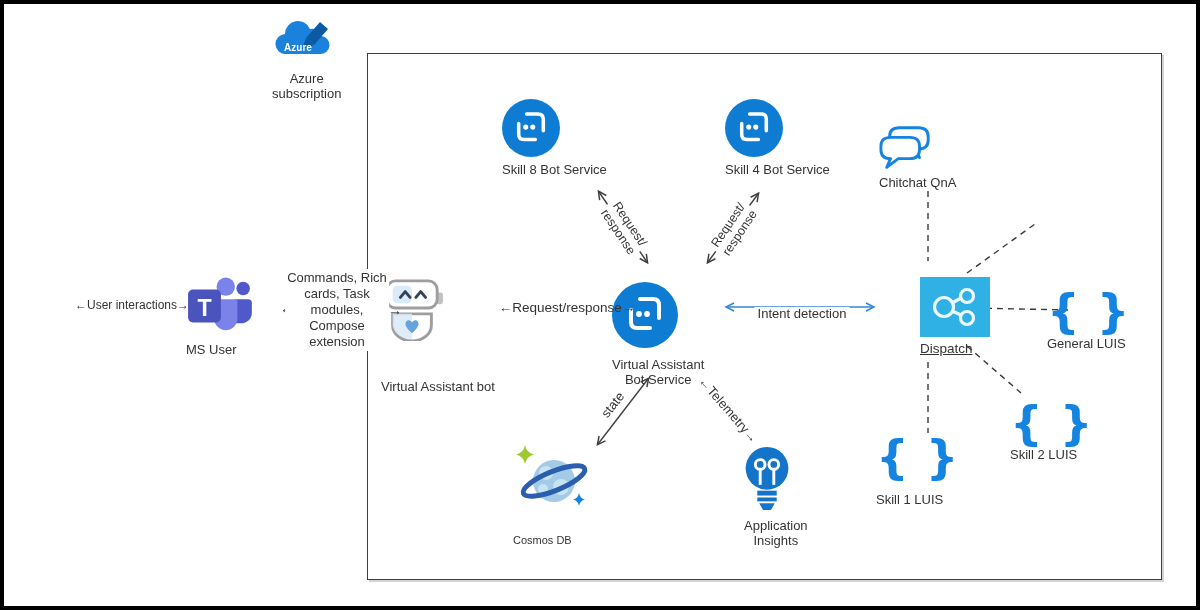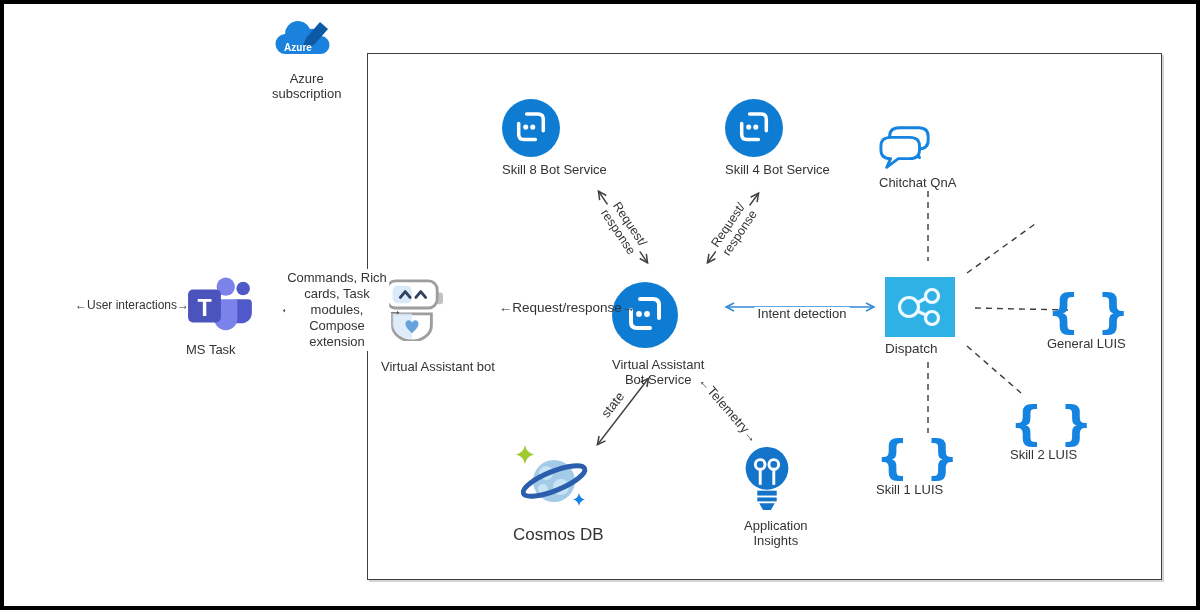--- a/index.html
+++ b/index.html
@@ -53,35 +53,35 @@
 
   <div class="node" style="left:182px;top:272px;width:96px;">
     <svg width="66" height="58" viewBox="0 0 68 60">
       <circle cx="41" cy="11" r="9.5" fill="var(--teams-mid)"></circle>
       <circle cx="59" cy="13" r="7" fill="var(--teams-right)"></circle>
       <path d="M51,24 h13 a4,4 0 0 1 4,4 v10 a11,11 0 0 1 -11,11 h-6 z" fill="var(--teams-right)"></path>
       <path d="M29,24 h24 v20 a12,12 0 0 1 -24,0 z" fill="var(--teams-mid)"></path>
       <rect x="2" y="14" width="34" height="34" rx="5" fill="var(--teams-dark)"></rect>
       <text x="19" y="41" text-anchor="middle" font-size="24" font-weight="bold" fill="#fff" font-family="Liberation Sans, sans-serif">T</text>
     </svg>
-    <div class="nlabel" style="margin-top:8px;">MS Task</div>
+    <div class="nlabel" style="margin-top:8px;">MS User</div>
   </div>
 
   <div class="node" style="left:268px;top:10px;width:110px;">
     <svg width="64" height="52" viewBox="0 0 64 52">
       <path d="M14,40 a10,10 0 0 1 -1,-20 a13,13 0 0 1 25,-5 a9,9 0 0 1 11,7 a8.5,8.5 0 0 1 -1,18 z" fill="var(--azure-cloud)"></path>
       <path d="M34,24 L48,8 L56,15 L42,31 Z" fill="var(--azure-pencil)"></path>
       <path d="M34,24 L30,35 L42,31 Z" fill="var(--azure-pencil)"></path>
       <text x="26" y="37" text-anchor="middle" font-size="10" font-weight="bold" fill="#fff" font-family="Liberation Sans, sans-serif">Azure</text>
     </svg>
     <div class="nlabel">Azure
 subscription</div>
   </div>
 
-  <div class="node" style="left:377px;top:273px;width:140px;">
+  <div class="node" style="left:377px;top:273px;width:140px;gap:20px;">
     <svg width="62" height="64" viewBox="0 0 64 66">
       <rect x="0" y="16" width="7" height="12" rx="2.5" fill="#c2c2c2"></rect>
       <rect x="57" y="16" width="7" height="12" rx="2.5" fill="#c2c2c2"></rect>
       <rect x="6" y="4" width="52" height="28" rx="9" fill="#fff" stroke="var(--robot-gray)" stroke-width="3"></rect>
       <rect x="12" y="9" width="20" height="18" rx="5" fill="var(--robot-blue)"></rect>
       <path d="M20,21 l5,-6 5,6 M36,21 l5,-6 5,6" fill="none" stroke="#33415c" stroke-width="3" stroke-linecap="round" stroke-linejoin="round"></path>
       <path d="M12,38 H52 V50 A20,16 0 0 1 12,50 Z" fill="#fff" stroke="var(--robot-gray)" stroke-width="3"></path>
       <path d="M12,38 H32 V64 A20,16 0 0 1 12,50 Z" fill="var(--robot-blue)" opacity="0.85"></path>
       <path d="M32,58 C26,53 24,49 26,46 C28,43.5 31,44.5 32,47 C33,44.5 36,43.5 38,46 C40,49 38,53 32,58 Z" fill="var(--robot-heart)"></path>
     </svg>
@@ -121,21 +121,21 @@
       <g fill="none" stroke="#fff" stroke-width="4" stroke-linecap="round">
         <path d="M28,17 h13 q6,0 6,6 v13"></path>
         <path d="M19,28 v12 q0,6 6,6 h13"></path>
       </g>
       <circle cx="27" cy="32" r="2.9" fill="#fff"></circle>
       <circle cx="35" cy="32" r="2.9" fill="#fff"></circle>
     </svg>
     <div class="nlabel">Skill 4 Bot Service</div>
   </div>
 
-  <div class="node" style="left:881px;top:273px;width:90px;">
+  <div class="node" style="left:916px;top:273px;width:90px;text-decoration:underline;">
     <svg width="70" height="60" viewBox="0 0 70 60">
       <rect x="0" y="0" width="70" height="60" fill="var(--dispatch-cyan)"></rect>
       <g fill="none" stroke="#eefaff" stroke-width="3.2">
         <circle cx="24" cy="30" r="9.5"></circle>
         <circle cx="47" cy="19" r="6.5"></circle>
         <circle cx="47" cy="41" r="6.5"></circle>
         <line x1="32" y1="26" x2="41" y2="21"></line>
         <line x1="32" y1="34" x2="41" y2="38"></line>
       </g>
     </svg>
@@ -167,34 +167,34 @@
         <span>}</span>
       </div>
     <div class="nlabel" style="margin-top:1px;">Skill 2 LUIS</div>
   </div>
 
   <div class="node" style="left:872px;top:430px;width:104px;">
     <div class="braces">
         <span>{</span>
         <span>}</span>
       </div>
-    <div class="nlabel" style="margin-top:2px;">Skill 1 LUIS</div>
+    <div class="nlabel" style="margin-top:12px;">Skill 1 LUIS</div>
   </div>
 
   <div class="node" style="left:509px;top:439px;width:114px;">
     <svg width="78" height="72" viewBox="0 0 78 72">
       <path d="M12,2 Q13.5,10 21,11.5 Q13.5,13 12,21 Q10.5,13 3,11.5 Q10.5,10 12,2 Z" fill="var(--cosmos-star-green)"></path>
       <circle cx="41" cy="38" r="21" fill="var(--cosmos-planet)"></circle>
       <circle cx="33" cy="30" r="7" fill="var(--cosmos-patch)"></circle>
       <circle cx="48" cy="44" r="8" fill="var(--cosmos-patch)"></circle>
       <circle cx="30" cy="46" r="5" fill="var(--cosmos-patch)"></circle>
       <ellipse cx="41" cy="38" rx="33" ry="9.5" fill="none" stroke="var(--cosmos-ring)" stroke-width="5" transform="rotate(-22 41 38)"></ellipse>
       <path d="M66,50 q1,5.5 6,6.5 q-5,1 -6,6.5 q-1,-5.5 -6,-6.5 q5,-1 6,-6.5 Z" fill="var(--outline-blue)"></path>
     </svg>
-    <div class="nlabel" style="margin-top:12px;font-size:17px;">Cosmos DB</div>
+    <div class="nlabel" style="margin-top:18px;font-size:11px;">Cosmos DB</div>
   </div>
 
   <div class="node" style="left:740px;top:442px;width:100px;">
     <svg width="46" height="68" viewBox="0 0 46 70">
       <circle cx="23" cy="23" r="22" fill="var(--insights-blue)"></circle>
       <g fill="none" stroke="#fff" stroke-width="3">
         <circle cx="16" cy="19" r="5"></circle>
         <circle cx="30" cy="19" r="5"></circle>
         <line x1="16" y1="24" x2="16" y2="40"></line>
         <line x1="30" y1="24" x2="30" y2="40"></line>

